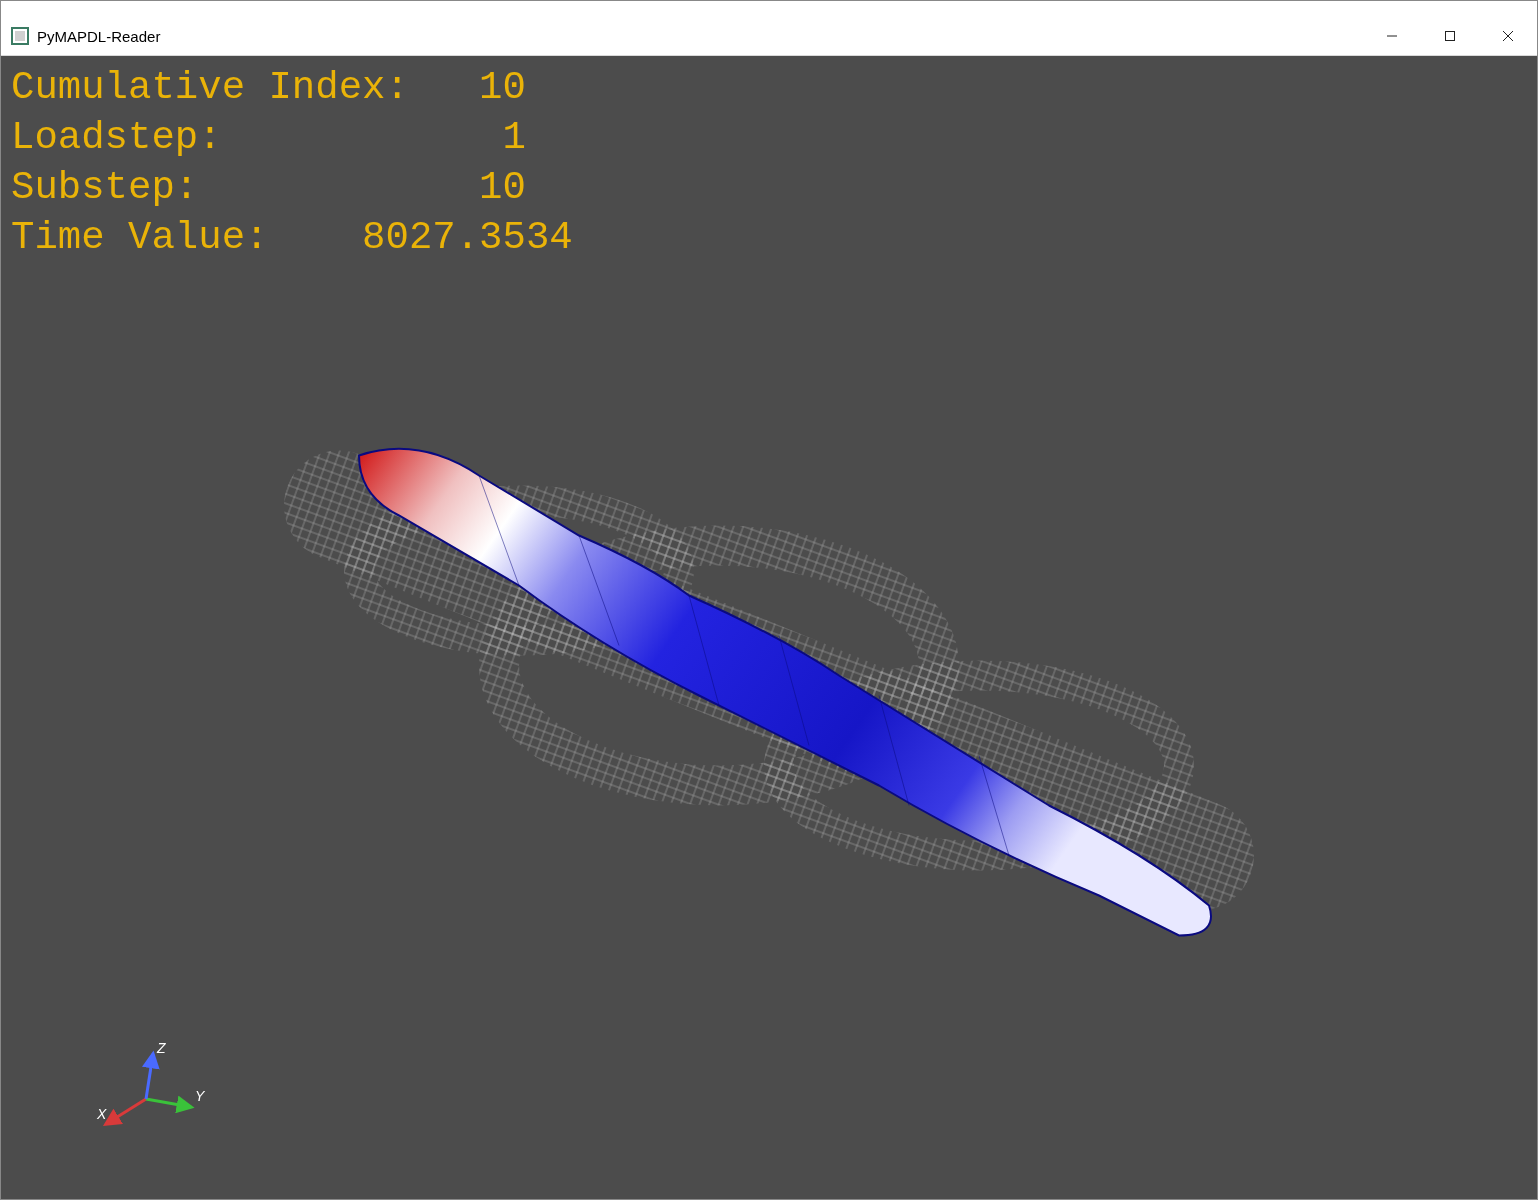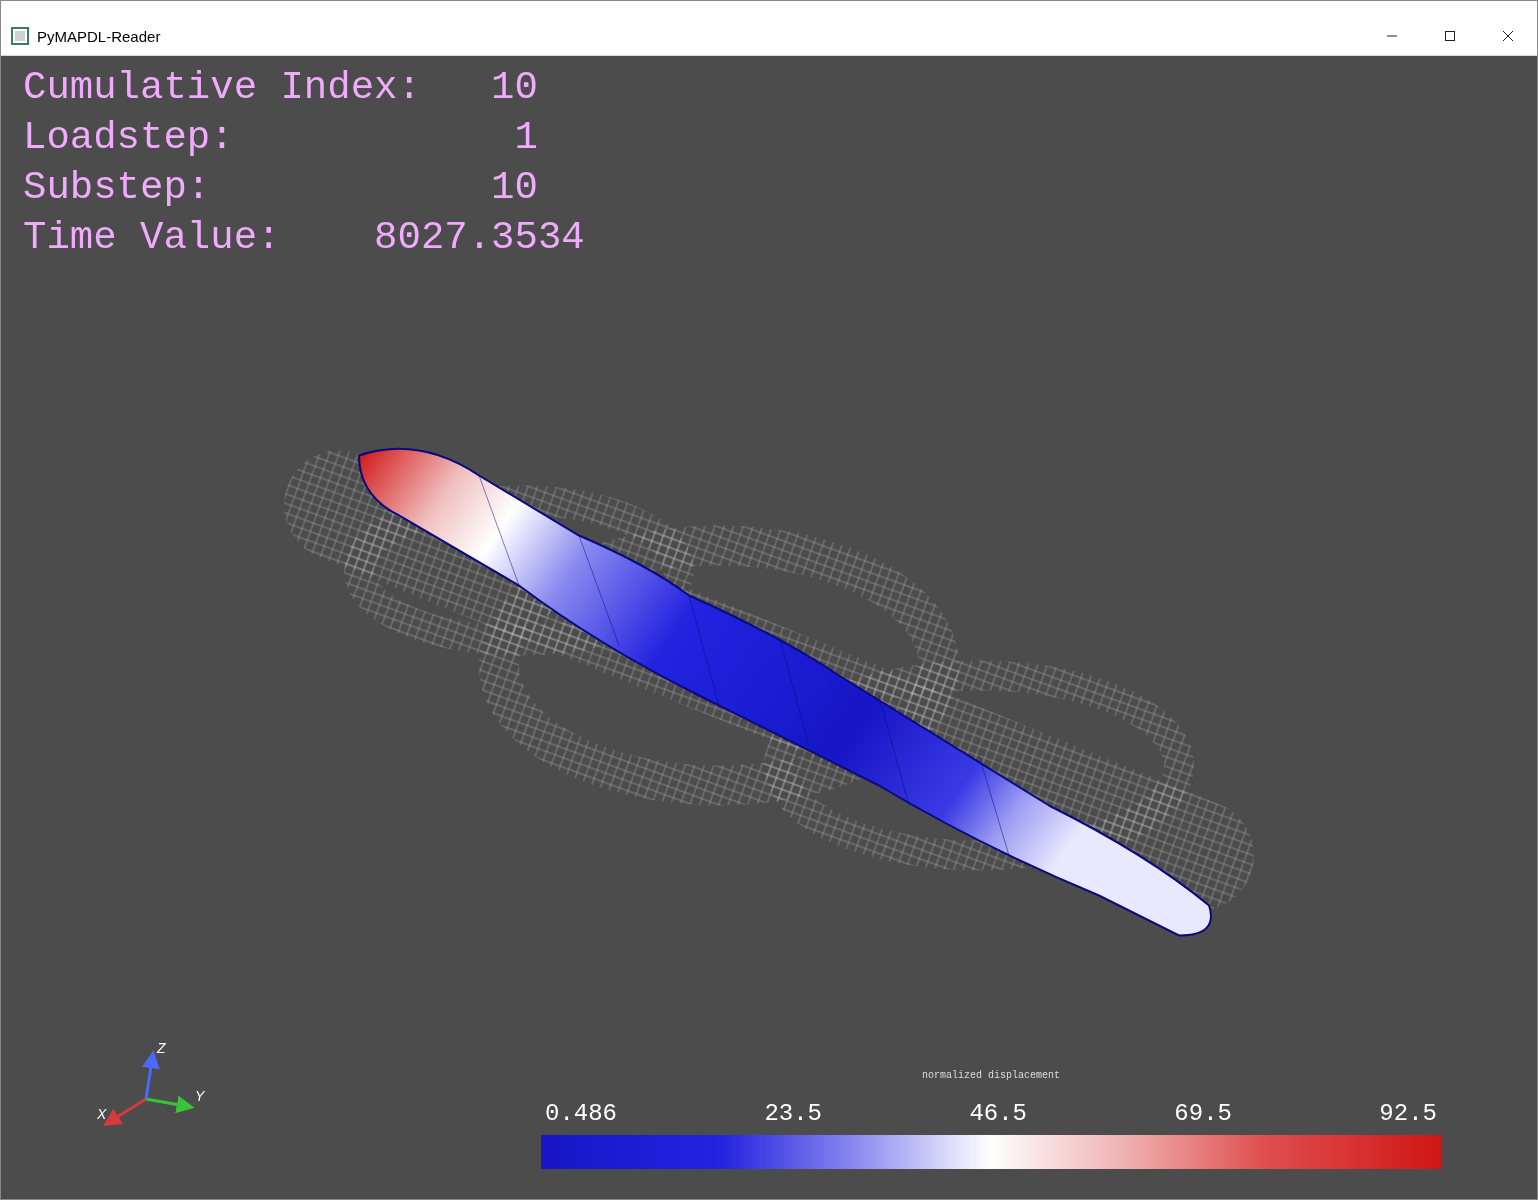--- a/index.html
+++ b/index.html
@@ -70,26 +70,25 @@
   .viewport {
     flex: 1;
     background: #4c4c4c;
     position: relative;
     overflow: hidden;
   }
   .info-overlay {
     position: absolute;
     top: 8px;
     left: 10px;
-    color: #f0abfc;
+    color: #eab308;
     font-family: "Courier New", monospace;
     font-size: 39px;
     line-height: 1.28;
     white-space: pre;
-    margin-left: 12px;
   }
   .axis-triad {
     position: absolute;
     left: 90px;
     bottom: 60px;
     width: 120px;
     height: 100px;
   }
   .colorbar-wrap {
     position: absolute;
@@ -233,27 +232,15 @@
         </marker>
       </defs>
       <line x1="55" y1="60" x2="15" y2="85" stroke="#d83a3a" stroke-width="3" marker-end="url(#ahR)"></line>
       <line x1="55" y1="60" x2="100" y2="68" stroke="#3ac23a" stroke-width="3" marker-end="url(#ahG)"></line>
       <line x1="55" y1="60" x2="62" y2="15" stroke="#4a6aff" stroke-width="3" marker-end="url(#ahB)"></line>
       <text x="6" y="80" fill="#fff" font-size="14" font-style="italic">X</text>
       <text x="104" y="62" fill="#fff" font-size="14" font-style="italic">Y</text>
       <text x="66" y="14" fill="#fff" font-size="14" font-style="italic">Z</text>
     </svg>
 
-    <div class="colorbar-wrap">
-      <div class="colorbar-title">normalized
-displacement</div>
-      <div class="colorbar-ticks">
-        <span>0.486</span>
-        <span>23.5</span>
-        <span>46.5</span>
-        <span>69.5</span>
-        <span>92.5</span>
-      </div>
-      <div class="colorbar-bar"></div>
-    </div>
 
   </div>
 </div>
 
 </body></html>

